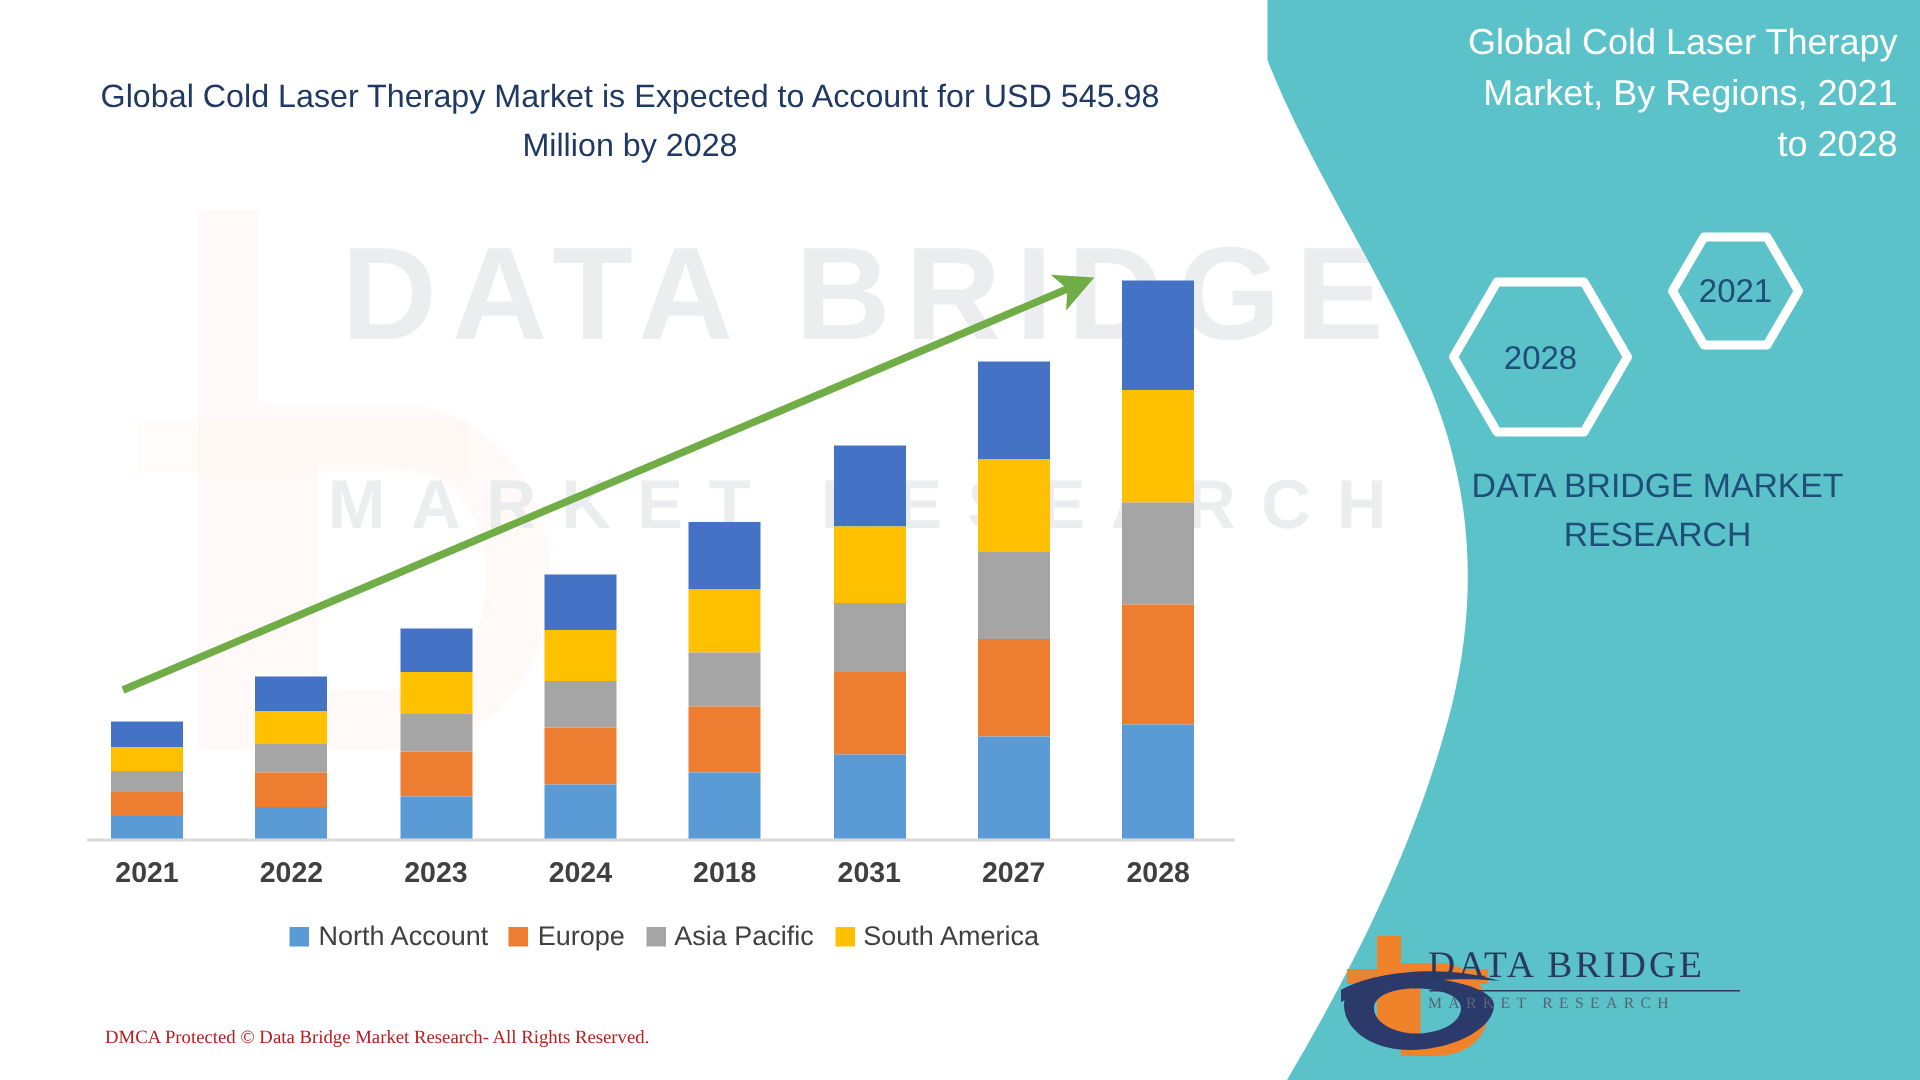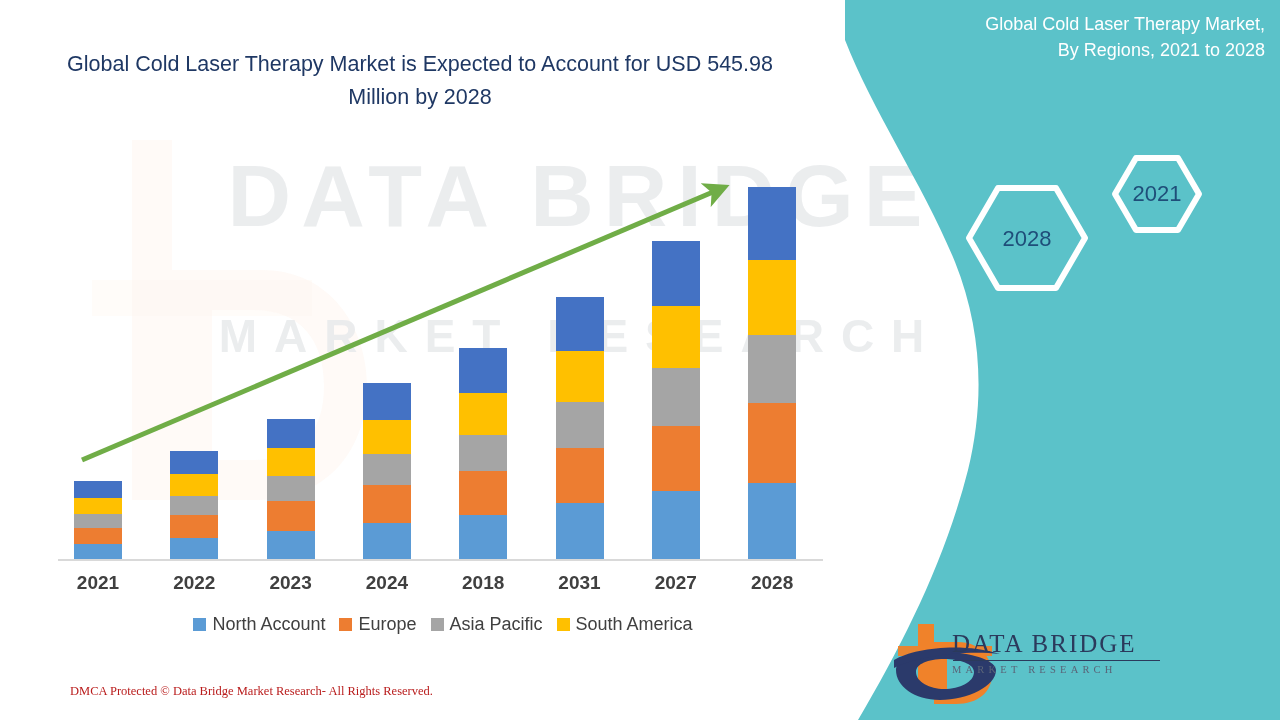--- a/index.html
+++ b/index.html
@@ -71,21 +71,21 @@
     position:absolute; left:487px; top:686px;
     font-family:"Liberation Serif", serif; font-size:11.5px; color:#1a1a1a;
   }
 
   
   #teal-panel { position:absolute; left:0; top:0; width:1280px; height:720px; z-index:1; }
   #right-content { position:absolute; left:940px; top:0; width:340px; height:720px; z-index:3; }
 
   #right-title {
     position:absolute; left:25px; top:12px; width:300px;
-    text-align:right; color:#ffffff; font-size:18px; line-height:1.42; font-weight:400;
+    text-align:right; color:#ffffff; font-size:24px; line-height:1.42; font-weight:400;
   }
   #hex-wrap { position:absolute; left:10px; top:150px; width:320px; height:150px; }
   .hex-label {
     position:absolute; color:#1f4e79; font-size:22px; font-weight:400; text-align:center;
   }
   #brand-name {
     position:absolute; left:0px; top:308px; width:330px;
     text-align:center; color:#1f4e79; font-size:22.5px; line-height:1.45; font-weight:400;
   }
   #logo-wrap { position:absolute; left:-48px; top:612px; width:330px; height:95px; }
@@ -233,20 +233,21 @@
 
   <div id="hex-wrap">
     <svg width="320" height="150" viewBox="0 0 320 150">
       <polygon points="186,8 228,8 249,44 228,80 186,80 165,44" fill="none" stroke="#ffffff" stroke-width="6" stroke-linejoin="round"></polygon>
       <polygon points="48,38 106,38 135,88 106,138 48,138 19,88" fill="none" stroke="#ffffff" stroke-width="6" stroke-linejoin="round"></polygon>
     </svg>
     <div class="hex-label" style="left:167px; top:31px; width:80px;">2021</div>
     <div class="hex-label" style="left:37px; top:76px; width:80px;">2028</div>
   </div>
 
+  <div id="brand-name">DATA BRIDGE MARKET RESEARCH</div>
 
   <div id="logo-wrap">
     <svg width="115" height="95" viewBox="0 0 115 95">
       <path d="M26 12 L42 12 L42 82 L26 82 Z" fill="#F0822A"></path>
       <path d="M42 30 L66 30 C88 30 100 46 100 62 C100 80 86 92 64 92 L42 92 Z
                M55 43 L55 79 L64 79 C78 79 87 72 87 61 C87 50 78 43 64 43 Z" fill="#F0822A" fill-rule="evenodd"></path>
       <path d="M6 34 L100 34 L100 44 L6 44 Z" fill="#F0822A" opacity="0.95"></path>
       <path d="M4 58 C4 44 30 38 58 40 C86 42 104 50 104 58 C104 74 76 88 48 88
                C22 88 4 74 4 58 Z
                M24 60 C24 70 38 77 52 77 C68 77 82 70 82 60 C82 52 68 47 52 47

